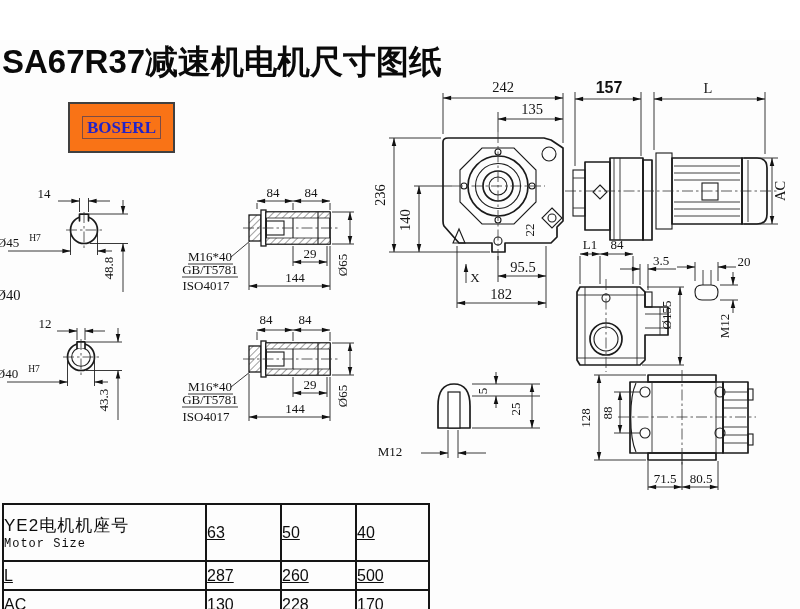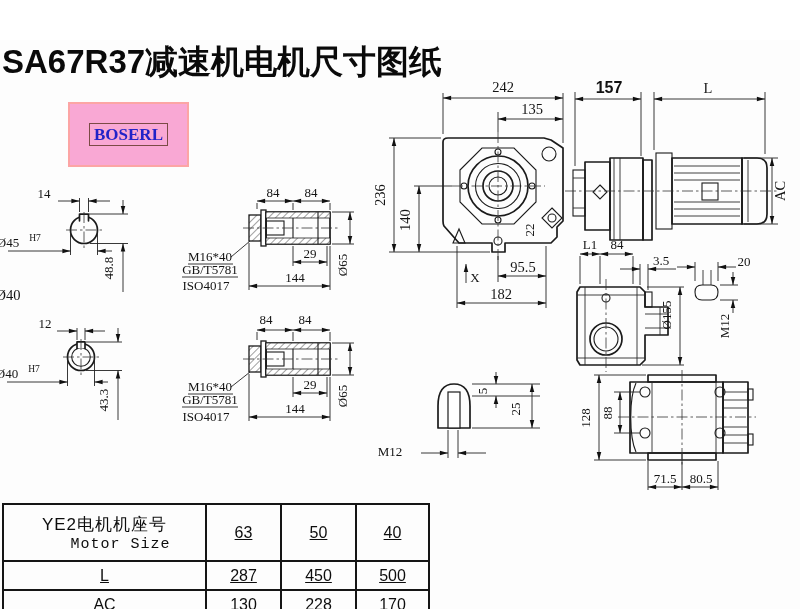--- a/index.html
+++ b/index.html
@@ -1,38 +1,38 @@
 <!DOCTYPE html>
 <html><head>
 <meta charset="utf-8">
 <style>
   html,body{margin:0;padding:0;background:#fff;}
   .canvas{position:relative;width:800px;height:609px;background:#fdfdfd;overflow:hidden;
           font-family:"Liberation Sans",sans-serif;margin-top:40px;}
   .title{position:absolute;left:2px;top:0px;font-size:33px;font-weight:800;color:#0a0a0a;
          letter-spacing:0px;white-space:nowrap;}
-  .logo{position:absolute;left:68px;top:62px;border:2px solid #fca5a5;padding:19px;background:#f9a8d4;}
+  .logo{position:absolute;left:68px;top:62px;border:2px solid #404040;padding:12px;background:#f97316;}
   .logo-inner{border:1px solid #7b4b45;padding:0 4px;color:#2323c8;
               font-family:"Liberation Serif",serif;font-weight:bold;font-size:17px;line-height:21px;}
   svg{position:absolute;left:0;top:0;}
   svg line,svg path,svg rect,svg circle,svg polygon{vector-effect:none;}
   .ol{stroke:#1b1b1b;stroke-width:1.7;fill:none;stroke-linejoin:round;stroke-linecap:round;}
   .ol2{stroke:#1b1b1b;stroke-width:1.1;fill:none;}
   .thin{stroke:#2a2a2a;stroke-width:.9;fill:none;}
   .dim{stroke:#222;stroke-width:.9;fill:none;}
   .cl{stroke:#333;stroke-width:.8;fill:none;stroke-dasharray:11 3 2.5 3;}
   .dm{font-family:"Liberation Serif","DejaVu Serif",serif;font-size:13px;fill:#141414;text-anchor:middle;}
   .dl{font-size:14.5px;}
   .ds{font-size:9.5px;}
   .db{font-family:"Liberation Sans",sans-serif;font-weight:bold;font-size:16px;fill:#111;text-anchor:middle;}
   .dim-table{position:absolute;left:2px;top:463px;width:426px;border-collapse:collapse;
              table-layout:fixed;color:#0d0d0d;}
-  .dim-table td{border:2.4px solid #151515;text-align:center;vertical-align:middle;padding:0;}
+  .dim-table td{border:2.4px solid #151515;text-align:left;vertical-align:middle;padding:0;}
   .cn{font-size:17px;letter-spacing:1px;}
-  .en{font-family:"Liberation Mono","DejaVu Sans Mono",monospace;font-size:15px;letter-spacing:1px;padding-left:32px;}
+  .en{font-family:"Liberation Mono","DejaVu Sans Mono",monospace;font-size:12px;letter-spacing:1px;}
   .num{font-size:16px;text-decoration:underline;}
 </style>
 </head>
 <body>
 
 <div class="canvas">
 
   <div class="title">SA67R37减速机电机尺寸图纸</div>
   <div class="logo">
     <div class="logo-inner">BOSERL</div>
@@ -369,21 +369,21 @@
         <div class="cn">YE2电机机座号</div>
         <div class="en">Motor Size</div>
       </td>
       <td class="num">63</td>
       <td class="num">50</td>
       <td class="num">40</td>
     </tr>
     <tr style="height:29px">
       <td class="num">L</td>
       <td class="num">287</td>
-      <td class="num">450</td>
+      <td class="num">260</td>
       <td class="num">500</td>
     </tr>
     <tr style="height:30px">
       <td class="num">AC</td>
       <td class="num">130</td>
       <td class="num">228</td>
       <td class="num">170</td>
     </tr>
   </tbody>
     </table>

